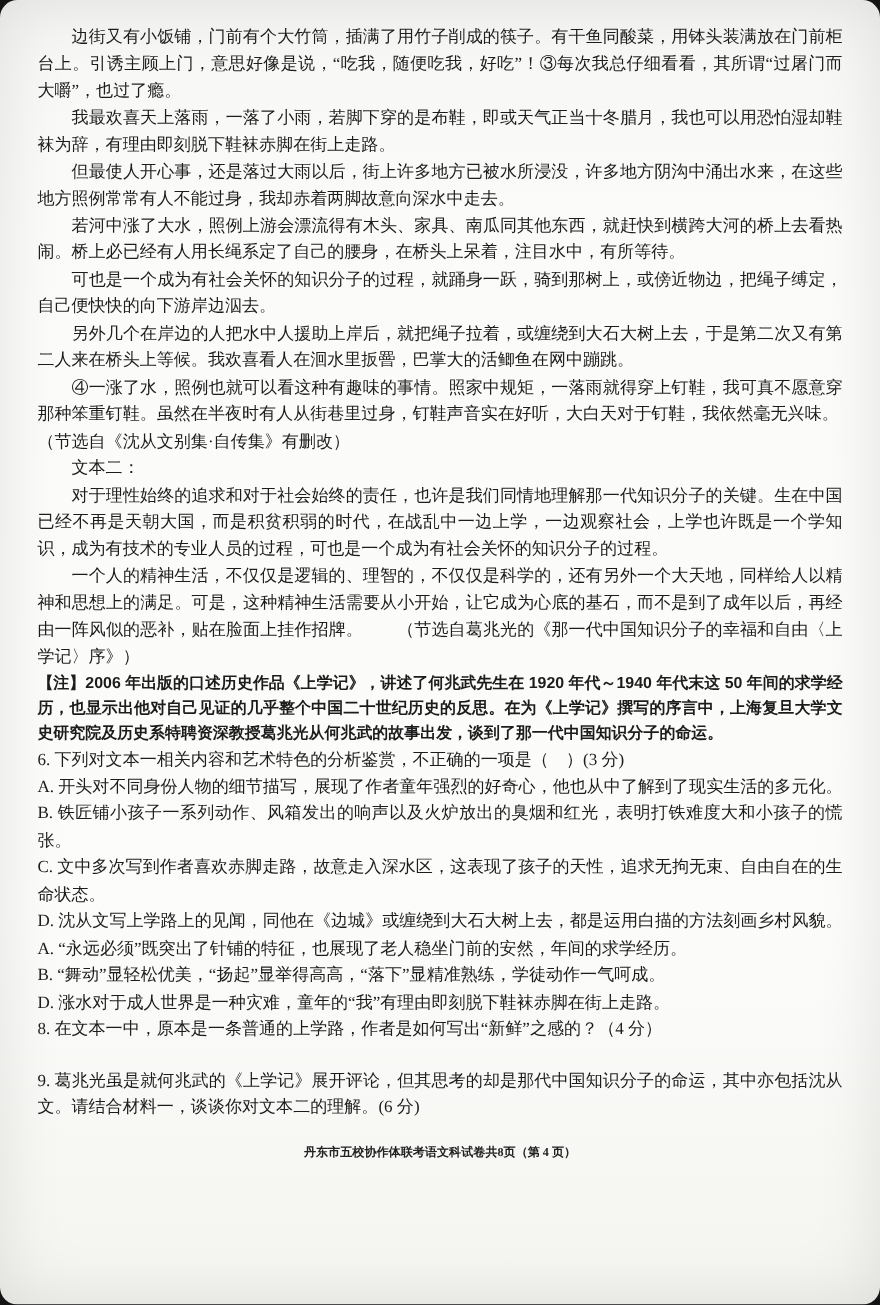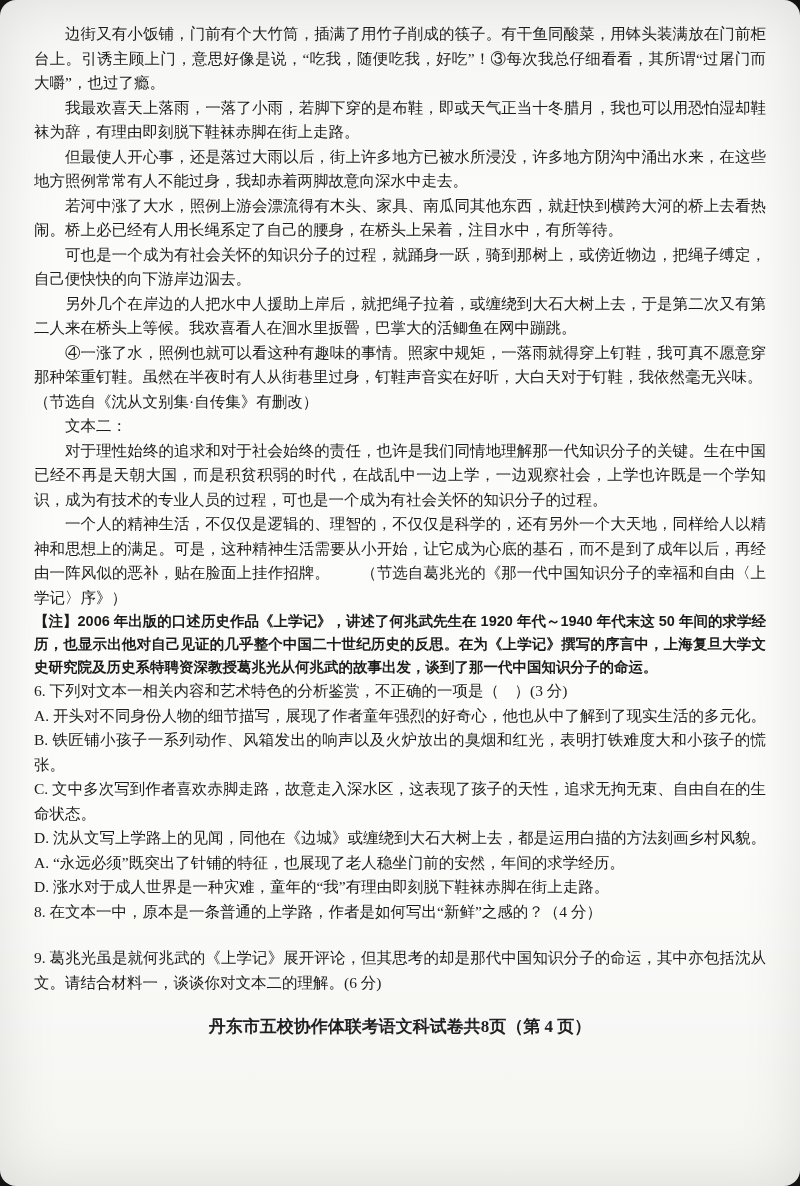--- a/index.html
+++ b/index.html
@@ -38,21 +38,21 @@
     font-size: 14.5px;
     line-height: 23px;
     font-family: "Liberation Sans", "DejaVu Sans", sans-serif;
   }
   .block.question { text-indent: 0; }
   .block.option { text-indent: 0; }
   .block.spacer { height: 22px; }
   .footer {
     text-align: center;
     font-weight: bold;
-    font-size: 17px;
+    font-size: 11px;
     margin-top: 20px;
     color: #222;
     font-family: "Liberation Serif", "DejaVu Serif", serif;
   }
 </style>
 </head>
 <body>
 
 <div class="paper">
   <div class="content">
@@ -68,19 +68,20 @@
       <div class="block heading">文本二：</div>
       <div class="block para">对于理性始终的追求和对于社会始终的责任，也许是我们同情地理解那一代知识分子的关键。生在中国已经不再是天朝大国，而是积贫积弱的时代，在战乱中一边上学，一边观察社会，上学也许既是一个学知识，成为有技术的专业人员的过程，可也是一个成为有社会关怀的知识分子的过程。</div>
       <div class="block para">一个人的精神生活，不仅仅是逻辑的、理智的，不仅仅是科学的，还有另外一个大天地，同样给人以精神和思想上的满足。可是，这种精神生活需要从小开始，让它成为心底的基石，而不是到了成年以后，再经由一阵风似的恶补，贴在脸面上挂作招牌。　　（节选自葛兆光的《那一代中国知识分子的幸福和自由〈上学记〉序》）</div>
       <div class="block note">【注】2006 年出版的口述历史作品《上学记》，讲述了何兆武先生在 1920 年代～1940 年代末这 50 年间的求学经历，也显示出他对自己见证的几乎整个中国二十世纪历史的反思。在为《上学记》撰写的序言中，上海复旦大学文史研究院及历史系特聘资深教授葛兆光从何兆武的故事出发，谈到了那一代中国知识分子的命运。</div>
       <div class="block question">6. 下列对文本一相关内容和艺术特色的分析鉴赏，不正确的一项是（　）(3 分)</div>
       <div class="block option">A. 开头对不同身份人物的细节描写，展现了作者童年强烈的好奇心，他也从中了解到了现实生活的多元化。</div>
       <div class="block option">B. 铁匠铺小孩子一系列动作、风箱发出的响声以及火炉放出的臭烟和红光，表明打铁难度大和小孩子的慌张。</div>
       <div class="block option">C. 文中多次写到作者喜欢赤脚走路，故意走入深水区，这表现了孩子的天性，追求无拘无束、自由自在的生命状态。</div>
       <div class="block option">D. 沈从文写上学路上的见闻，同他在《边城》或缠绕到大石大树上去，都是运用白描的方法刻画乡村风貌。</div>
       <div class="block option">A. “永远必须”既突出了针铺的特征，也展现了老人稳坐门前的安然，年间的求学经历。</div>
+      <div class="block option">B. “舞动”显轻松优美，“扬起”显举得高高，“落下”显精准熟练，学徒动作一气呵成。</div>
       <div class="block option">D. 涨水对于成人世界是一种灾难，童年的“我”有理由即刻脱下鞋袜赤脚在街上走路。</div>
       <div class="block question">8. 在文本一中，原本是一条普通的上学路，作者是如何写出“新鲜”之感的？（4 分）</div>
       <div class="block spacer"></div>
       <div class="block question">9. 葛兆光虽是就何兆武的《上学记》展开评论，但其思考的却是那代中国知识分子的命运，其中亦包括沈从文。请结合材料一，谈谈你对文本二的理解。(6 分)</div>
     </div>
   <div class="footer">丹东市五校协作体联考语文科试卷共8页（第 4 页）</div>
 </div>
 
 </body></html>

